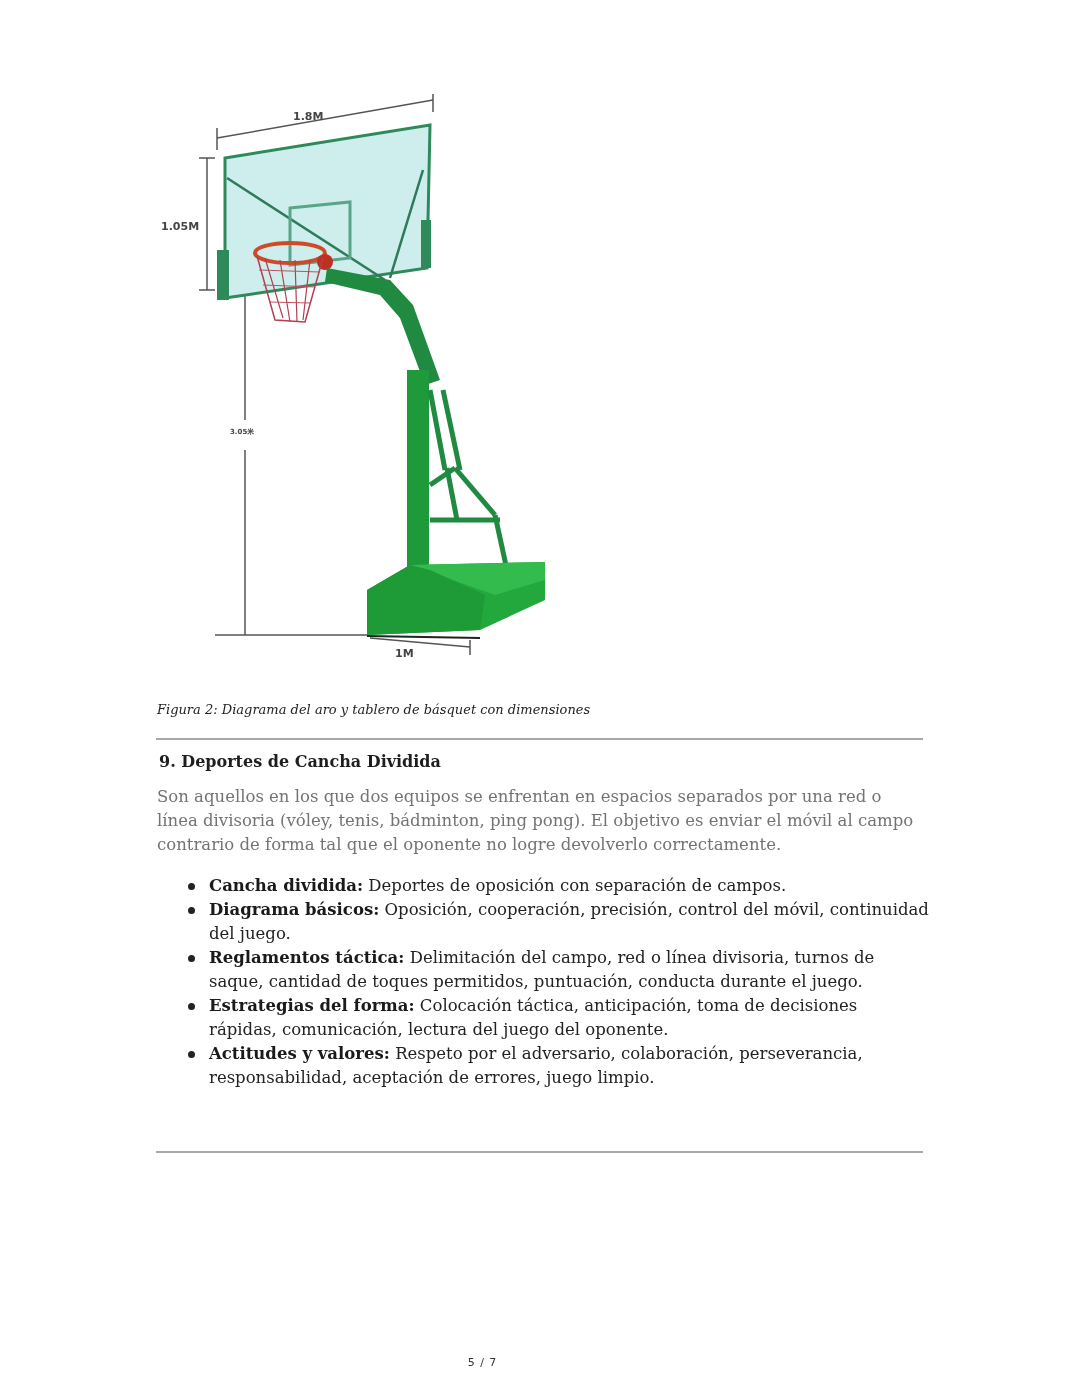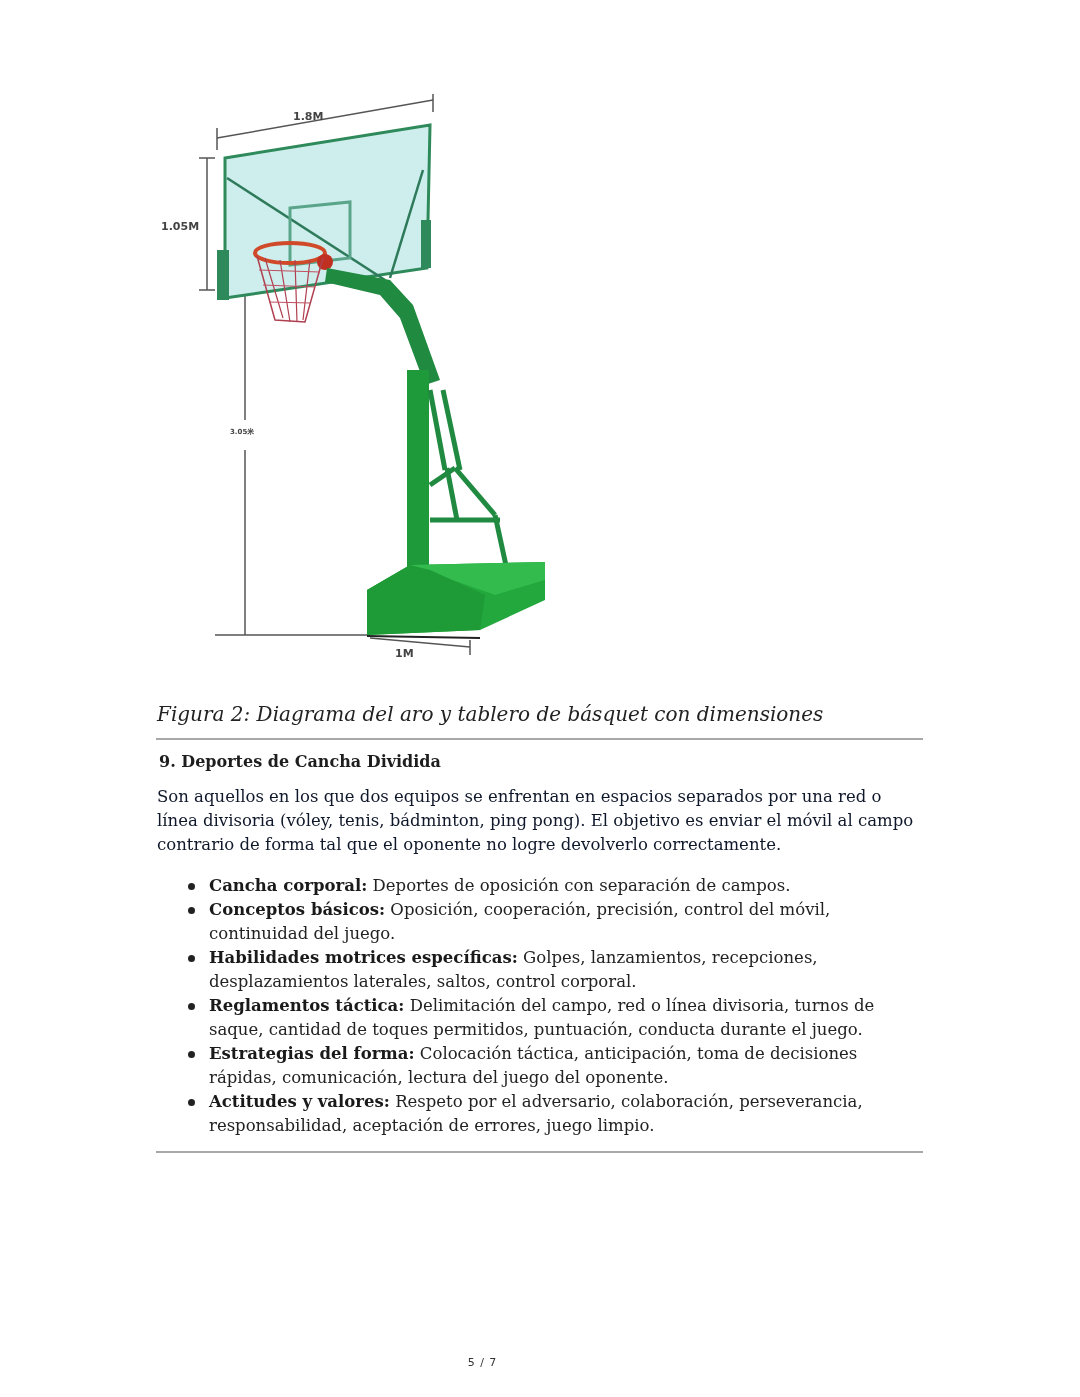--- a/index.html
+++ b/index.html
@@ -1,25 +1,25 @@
 <!DOCTYPE html>
 <html><head>
   <meta charset="utf-8">
   <style>
     * { margin: 0; padding: 0; box-sizing: border-box; }
     html, body { width: 1080px; height: 1397px; background: #ffffff; }
     body { position: relative; font-family: "DejaVu Serif", serif; color: #222; overflow: hidden; }
     .figure { position: absolute; left: 155px; top: 90px; width: 420px; height: 580px; text-align: center; }
     .figure svg { width: 100%; height: 100%; display: block; }
-    .caption { position: absolute; left: 157px; top: 702px; font-size: 20px; font-style: italic; color: #222; }
+    .caption { position: absolute; left: 157px; top: 702px; font-size: 13px; font-style: italic; color: #222; }
     .rule { position: absolute; left: 156px; width: 767px; height: 2px; background: #a8a8a8; }
     .rule.top { top: 738px; }
     .rule.bottom { top: 1151px; }
     .section-title { position: absolute; left: 159px; top: 752px; font-size: 16px; font-weight: bold; color: #1e1e1e; }
-    .intro { position: absolute; left: 157px; top: 785px; width: 770px; font-size: 16.5px; line-height: 24px; color: #0f172a; }
+    .intro { position: absolute; left: 157px; top: 785px; width: 770px; font-size: 16.5px; line-height: 24px; color: #737373; }
     .bullets { position: absolute; left: 185px; top: 874px; width: 745px; list-style: none; }
     .bullets li { position: relative; padding-left: 24px; font-size: 16.5px; line-height: 24px; color: #222; }
     .bullets li .dot { position: absolute; left: 3px; top: 9px; width: 7px; height: 7px; border-radius: 50%; background: #222; }
     .bullets li b { font-weight: bold; color: #1a1a1a; }
     .page-num { position: absolute; left: 0; width: 965px; top: 1356px; text-align: center; font-family: "DejaVu Sans", sans-serif; font-size: 11px; color: #333; letter-spacing: 1px; }
   </style>
 </head>
 <body>
 
 <div class="figure">
@@ -79,23 +79,22 @@
 
 <div class="caption">Figura 2: Diagrama del aro y tablero de básquet con dimensiones</div>
 
 <div class="rule top"></div>
 
 <h2 class="section-title">9. Deportes de Cancha Dividida</h2>
 
 <p class="intro">Son aquellos en los que dos equipos se enfrentan en espacios separados por una red o línea divisoria (vóley, tenis, bádminton, ping pong). El objetivo es enviar el móvil al campo contrario de forma tal que el oponente no logre devolverlo correctamente.</p>
 
 <ul class="bullets">
-  <li><span class="dot"></span><b>Cancha corporal:</b><span> Deportes de oposición con separación de campos.</span></li>
-  <li><span class="dot"></span><b>Conceptos básicos:</b><span> Oposición, cooperación, precisión, control del móvil, continuidad del juego.</span></li>
-  <li><span class="dot"></span><b>Habilidades motrices específicas:</b><span> Golpes, lanzamientos, recepciones, desplazamientos laterales, saltos, control corporal.</span></li>
+  <li><span class="dot"></span><b>Cancha dividida:</b><span> Deportes de oposición con separación de campos.</span></li>
+  <li><span class="dot"></span><b>Diagrama básicos:</b><span> Oposición, cooperación, precisión, control del móvil, continuidad del juego.</span></li>
   <li><span class="dot"></span><b>Reglamentos táctica:</b><span> Delimitación del campo, red o línea divisoria, turnos de saque, cantidad de toques permitidos, puntuación, conducta durante el juego.</span></li>
   <li><span class="dot"></span><b>Estrategias del forma:</b><span> Colocación táctica, anticipación, toma de decisiones rápidas, comunicación, lectura del juego del oponente.</span></li>
   <li><span class="dot"></span><b>Actitudes y valores:</b><span> Respeto por el adversario, colaboración, perseverancia, responsabilidad, aceptación de errores, juego limpio.</span></li>
 </ul>
 
 <div class="rule bottom"></div>
 
 <div class="page-num">5 / 7</div>
 
 </body></html>

